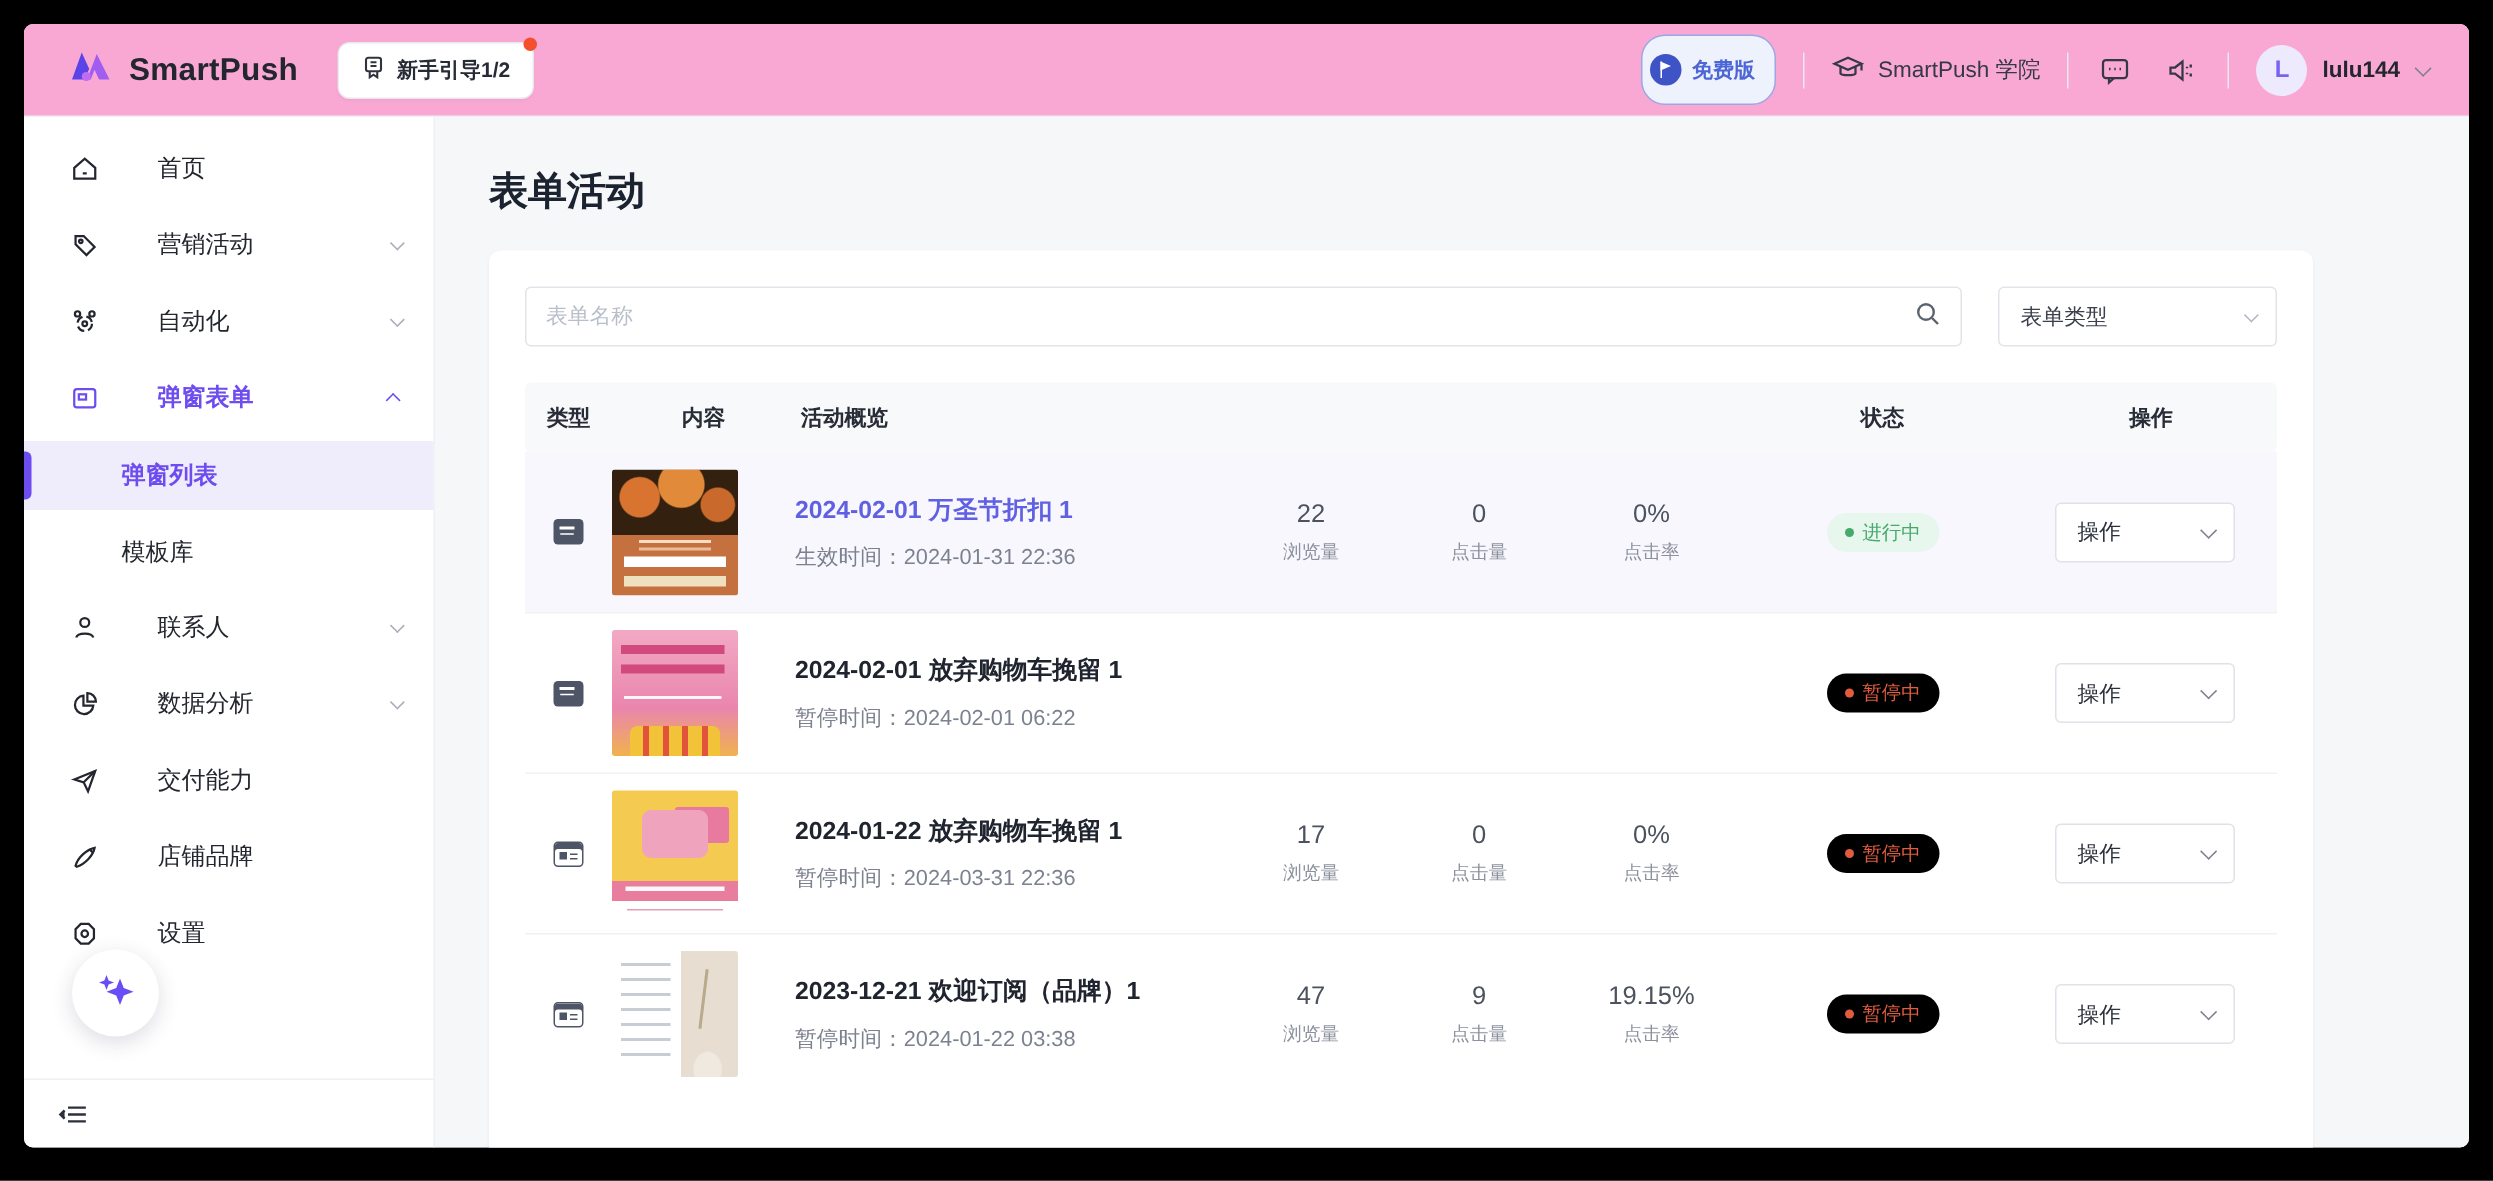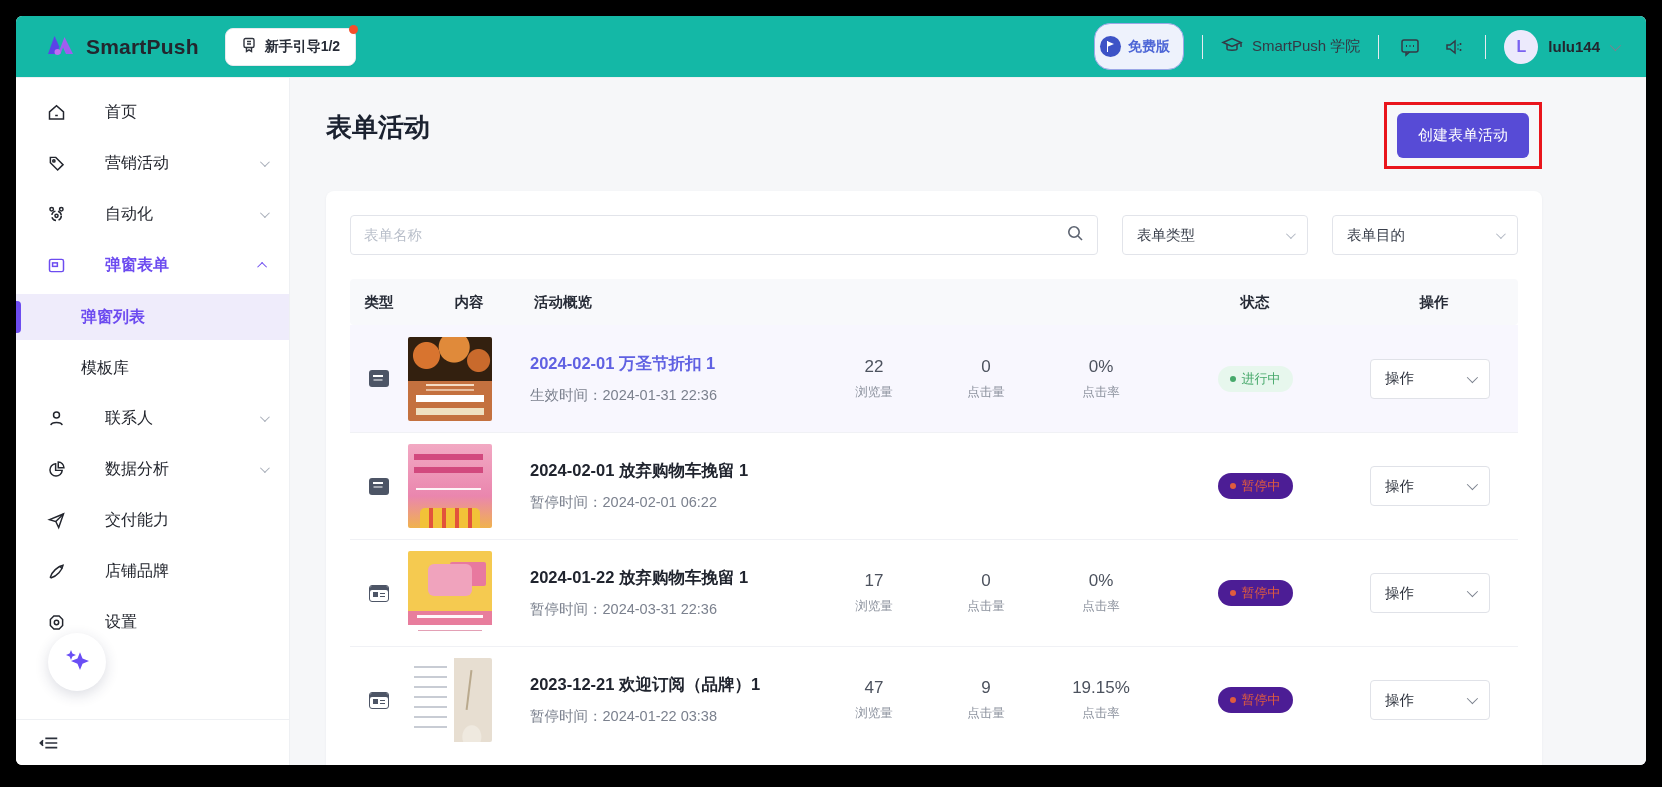--- a/index.html
+++ b/index.html
@@ -1,20 +1,20 @@
 <!DOCTYPE html>
 <html><head>
 <meta charset="utf-8">
 <style>
   * { margin:0; padding:0; box-sizing:border-box; }
   html,body { width:1662px; height:787px; background:#000; font-family:"Liberation Sans","DejaVu Sans",sans-serif; }
   .screen { position:absolute; left:16px; top:16px; width:1630px; height:749px; background:#fff; border-radius:6px; overflow:hidden; display:flex; flex-direction:column; }
 
   
-  .topbar { height:62px; flex:0 0 62px; display:flex; align-items:center; padding:0 28px 0 30px; border-bottom:1px solid #eef0f3; background:#14b8a6; }
+  .topbar { height:62px; flex:0 0 62px; display:flex; align-items:center; padding:0 28px 0 30px; border-bottom:1px solid #eef0f3; background:#f9a8d4; }
   .logo-wrap { display:flex; align-items:center; gap:10px; }
   .logo-text { font-size:21px; font-weight:700; color:#23262e; letter-spacing:.2px; }
   .onboard-badge { position:relative; margin-left:26px; display:flex; align-items:center; gap:8px; height:38px; padding:0 15px; border:1px solid #e7e9ee; border-radius:8px; background:#fff; box-shadow:0 1px 2px rgba(30,35,60,.04); font-size:14px; font-weight:600; color:#262b36; cursor:pointer; }
   .onboard-badge .reddot { position:absolute; right:-3px; top:-4px; width:9px; height:9px; border-radius:50%; background:#f4502c; }
   .topbar-right { margin-left:auto; display:flex; align-items:center; gap:18px; }
   .plan-pill { display:flex; align-items:center; gap:7px; height:47px; padding:0 13px 0 5px; border:1px solid #9aa7e6; border-radius:16px; background:#eef2fc; color:#4d66d6; font-size:14px; font-weight:600; cursor:pointer; }
   .plan-flag { width:21px; height:21px; border-radius:50%; background:#3d53c6; position:relative; }
   .plan-flag::after { content:""; position:absolute; left:7px; top:5px; width:0; height:0; border-left:7px solid #fff; border-top:3px solid transparent; border-bottom:3px solid transparent; }
   .plan-flag::before { content:""; position:absolute; left:7px; top:5px; width:1.5px; height:11px; background:#fff; }
   .v-div { width:1px; height:24px; background:#e8eaf0; }
@@ -98,21 +98,21 @@
   .row-title.link { color:#6061e2; }
   .row-time { font-size:14.5px; color:#7b818e; }
   .stat-cell { text-align:center; }
   .stat-value { font-size:17px; color:#4c525e; margin-bottom:7px; }
   .stat-label { font-size:12.5px; color:#8b919d; }
   .status-cell { display:flex; justify-content:center; }
   .status-pill { display:inline-flex; align-items:center; gap:6px; height:26px; padding:0 12px; border-radius:13px; font-size:13px; }
   .status-pill .dot { width:6px; height:6px; border-radius:50%; }
   .status-pill.running { background:#e7f7ed; color:#47a96b; }
   .status-pill.running .dot { background:#47a96b; }
-  .status-pill.paused { background:#4c1d95; color:#e05c3e; }
+  .status-pill.paused { background:#000000; color:#e05c3e; }
   .status-pill.paused .dot { background:#e05c3e; }
   .action-cell { padding-left:20px; }
   .action-btn { width:120px; height:40px; background:#fff; border:1px solid #e0e2e8; border-radius:4px; display:flex; align-items:center; justify-content:space-between; padding:0 14px; font-size:14.5px; color:#2b303b; cursor:pointer; font-family:inherit; }
 </style>
 </head>
 <body>
 
 <div class="screen">
 
   <div class="topbar">
@@ -290,44 +290,37 @@
             <path d="M8 7 h13 M8 12 h13 M8 17 h13"></path>
             <path d="M5.5 9 L2.5 12 L5.5 15" fill="#2c313c"></path>
           </svg>
         </button>
       </div>
     </div>
 
     <div class="main">
       <div class="page-head">
         <div class="page-title">表单活动</div>
-        <div class="annotation-box">
-          <button class="create-btn">创建表单活动</button>
-        </div>
       </div>
 
       <div class="card">
         <div class="filters">
           <div class="search-box">
             <input type="text" placeholder="表单名称" style="">
             <span>
               <svg width="18" height="18" viewBox="0 0 18 18" fill="none" stroke="#5c6370" stroke-width="1.6">
                   <circle cx="8" cy="8" r="5.2"></circle>
                   <path d="M12 12 L16 16"></path>
                 </svg>
             </span>
           </div>
           <div class="select">
             <span>表单类型</span>
             <span class="chev"></span>
           </div>
-          <div class="select">
-            <span>表单目的</span>
-            <span class="chev"></span>
-          </div>
         </div>
 
         <div class="grid thead">
           <div class="cell center">类型</div>
           <div class="cell center">内容</div>
           <div class="cell">活动概览</div>
           <div class="cell"></div>
             <div class="cell"></div>
             <div class="cell"></div>
           <div class="cell center">状态</div>

